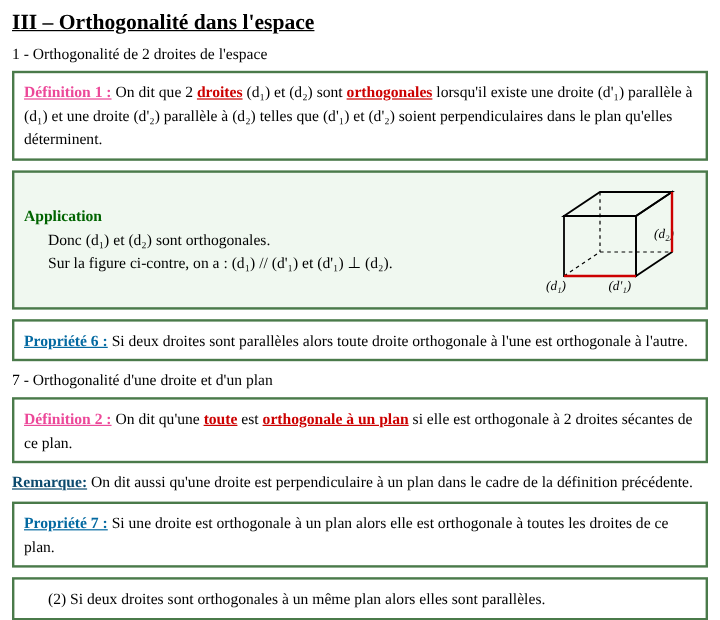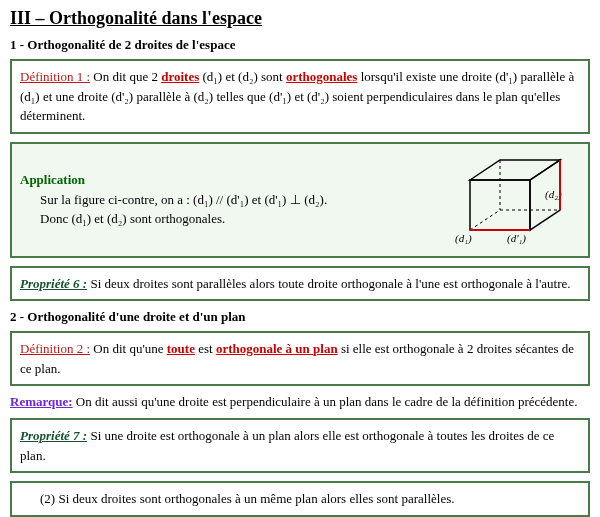--- a/index.html
+++ b/index.html
@@ -11,59 +11,58 @@
       width: 600px;
       padding: 8px 10px;
     }
     .page-title {
       font-weight: bold;
       text-decoration: underline;
       font-size: 18px;
       margin-bottom: 8px;
     }
     .section-title {
-      font-weight: bold;
+      font-weight: normal;
       font-size: 13px;
       margin-bottom: 6px;
       margin-top: 6px;
     }
     .box-green {
       border: 2px solid #4a7a4a;
       padding: 6px 8px;
       margin-bottom: 8px;
       background: #fff;
     }
     .box-green-light {
       border: 2px solid #4a7a4a;
       padding: 6px 8px;
       margin-bottom: 8px;
       background: #f0f8f0;
     }
     .definition-label {
-      color: #b91c1c;
-      font-weight: normal;
+      color: #ec4899;
+      font-weight: bold;
       text-decoration: underline;
     }
     .application-label {
       color: #006400;
       font-weight: bold;
     }
     .propriete-label {
-      color: #14532d;
+      color: #0369a1;
       font-weight: bold;
       text-decoration: underline;
-      font-style: italic;
     }
     .red-text {
       color: #cc0000;
     }
     .underline { text-decoration: underline; }
     .bold { font-weight: bold; }
     .remarque-label {
-      color: #6d28d9;
+      color: #0c4a6e;
       font-weight: bold;
       text-decoration: underline;
     }
     .application-content {
       display: flex;
       align-items: center;
       justify-content: flex-end;
     }
     .application-text { flex: 1; }
     .cube-figure {
@@ -98,22 +97,22 @@
     <span> On dit que 2 </span><span class="red-text underline bold">droites</span><span> (d₁) et (d₂) sont </span><span class="red-text underline bold">orthogonales</span><span> lorsqu'il existe une droite (d'₁) parallèle à (d₁) et une droite (d'₂) parallèle à (d₂) telles que (d'₁) et (d'₂) soient perpendiculaires dans le plan qu'elles déterminent.</span>
   </p>
 </div>
 
 <div class="box-green-light">
   <div class="application-content">
     <div class="application-text">
       <p>
         <span class="application-label">Application</span>
       </p>
+      <p class="indent">Donc (d₁) et (d₂) sont orthogonales.</p>
       <p class="indent">Sur la figure ci-contre, on a : (d₁) // (d'₁) et (d'₁) ⊥ (d₂).</p>
-      <p class="indent">Donc (d₁) et (d₂) sont orthogonales.</p>
     </div>
 
     <div class="cube-figure">
       <svg width="130" height="100" viewBox="0 0 130 100" xmlns="http://www.w3.org/2000/svg">
 
         <polygon points="20,30 80,30 80,80 20,80" fill="none" stroke="#000" stroke-width="1.5"></polygon>
 
         <polygon points="20,30 50,10 110,10 80,30" fill="none" stroke="#000" stroke-width="1.5"></polygon>
 
         <polygon points="80,30 110,10 110,60 80,80" fill="none" stroke="#000" stroke-width="1.5"></polygon>
@@ -135,21 +134,21 @@
     </div>
   </div>
 </div>
 
 <div class="propriete-box">
   <p>
     <span class="propriete-label">Propriété 6 :</span><span> Si deux droites sont parallèles alors toute droite orthogonale à l'une est orthogonale à l'autre.</span>
   </p>
 </div>
 
-<div class="section-title">2 - Orthogonalité d'une droite et d'un plan</div>
+<div class="section-title">7 - Orthogonalité d'une droite et d'un plan</div>
 
 <div class="box-green">
   <p>
     <span class="definition-label">Définition 2 :</span>
     <span> On dit qu'une </span><span class="red-text underline bold">toute</span><span> est </span><span class="red-text underline bold">orthogonale à un plan</span><span> si elle est orthogonale à 2 droites sécantes de ce plan.</span>
   </p>
 </div>
 
 <div class="remarque-line">
   <span class="remarque-label">Remarque:</span><span> On dit aussi qu'une droite est perpendiculaire à un plan dans le cadre de la définition précédente.</span>

